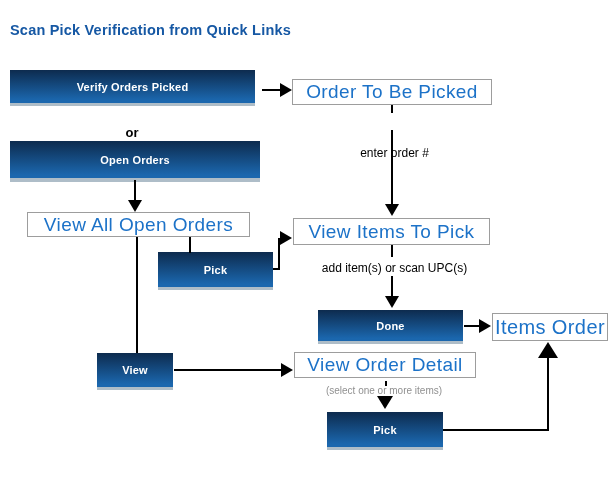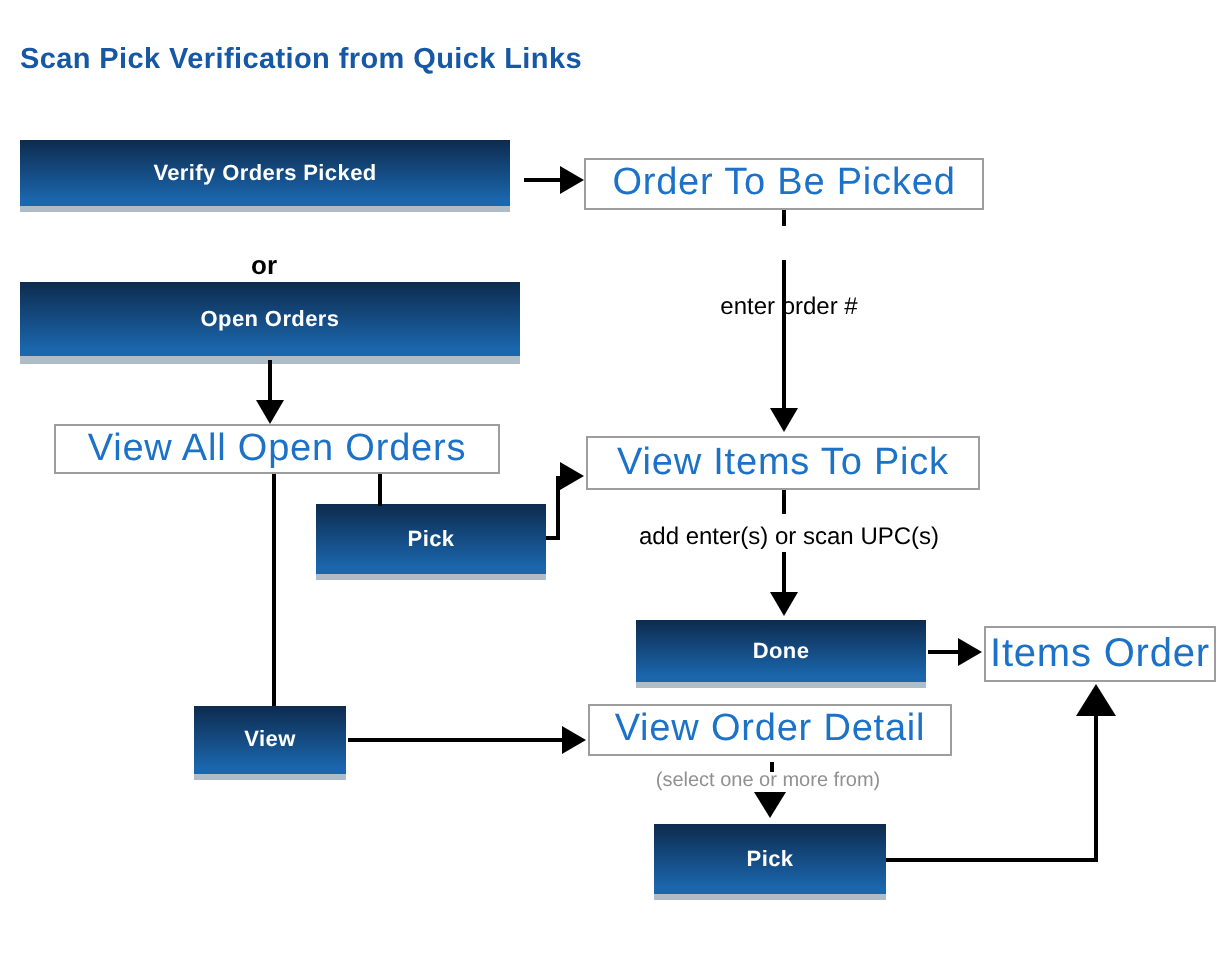--- a/index.html
+++ b/index.html
@@ -85,23 +85,23 @@
   </div>
 
   <div class="linkbox" style="left:294px; top:352px; width:182px; height:26px;">
     <span>View Order Detail</span>
   </div>
 
   <div class="note bold" style="left:112px; top:125px; width:40px;">or</div>
 
   <div class="note" style="left:332px; top:114px; width:125px;margin-top:32px;">enter order #</div>
 
-  <div class="note" style="left:297px; top:261px; width:195px;">add enter(s) or scan UPC(s)</div>
+  <div class="note" style="left:297px; top:261px; width:195px;">add item(s) or scan UPC(s)</div>
 
-  <div class="note muted" style="left:309px; top:385px; width:150px;">(select one or more from)</div>
+  <div class="note muted" style="left:309px; top:385px; width:150px;">(select one or more items)</div>
 
   <div class="hline" style="left:262px; top:89px; width:20px; height:2px;"></div>
   <div class="arr right" style="left:280px; top:83px;"></div>
 
   <div class="vline" style="left:134px; top:180px; width:2px; height:20px;"></div>
   <div class="arr down" style="left:128px; top:200px;"></div>
 
   <div class="vline" style="left:391px; top:105px; width:2px; height:8px;"></div>
   <div class="vline" style="left:391px; top:130px; width:2px; height:74px;"></div>
   <div class="arr down" style="left:385px; top:204px;"></div>

